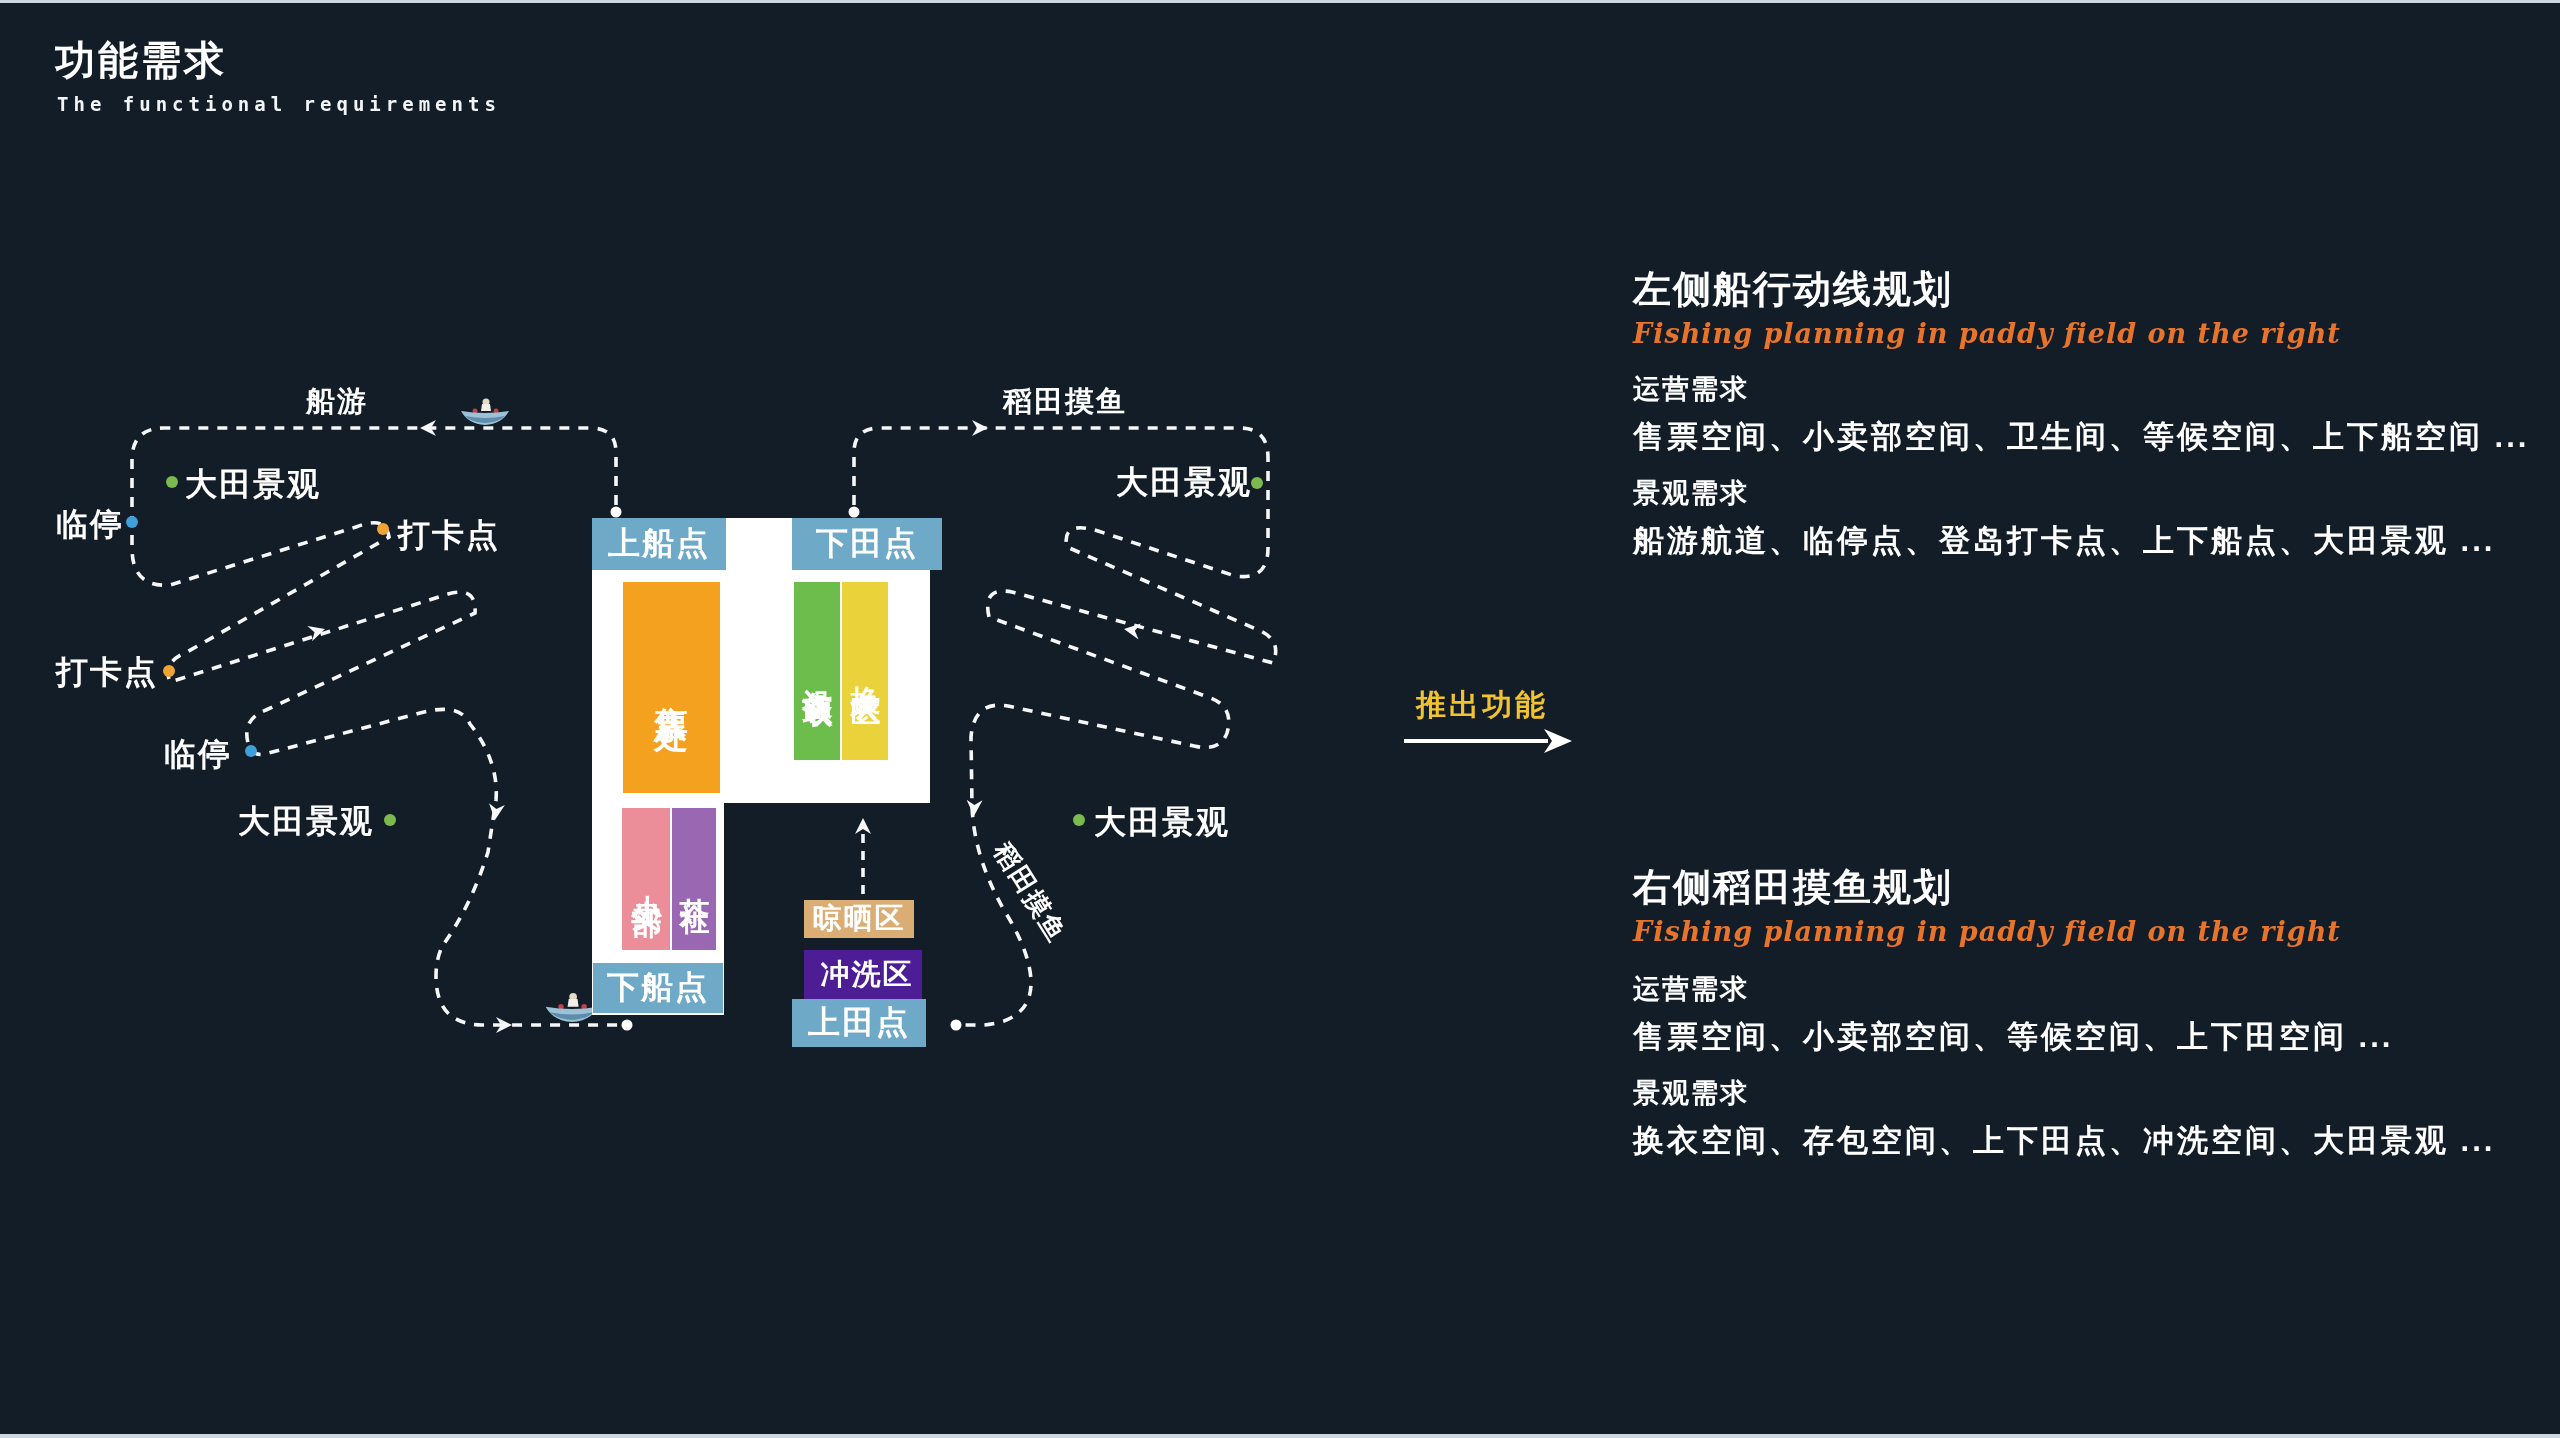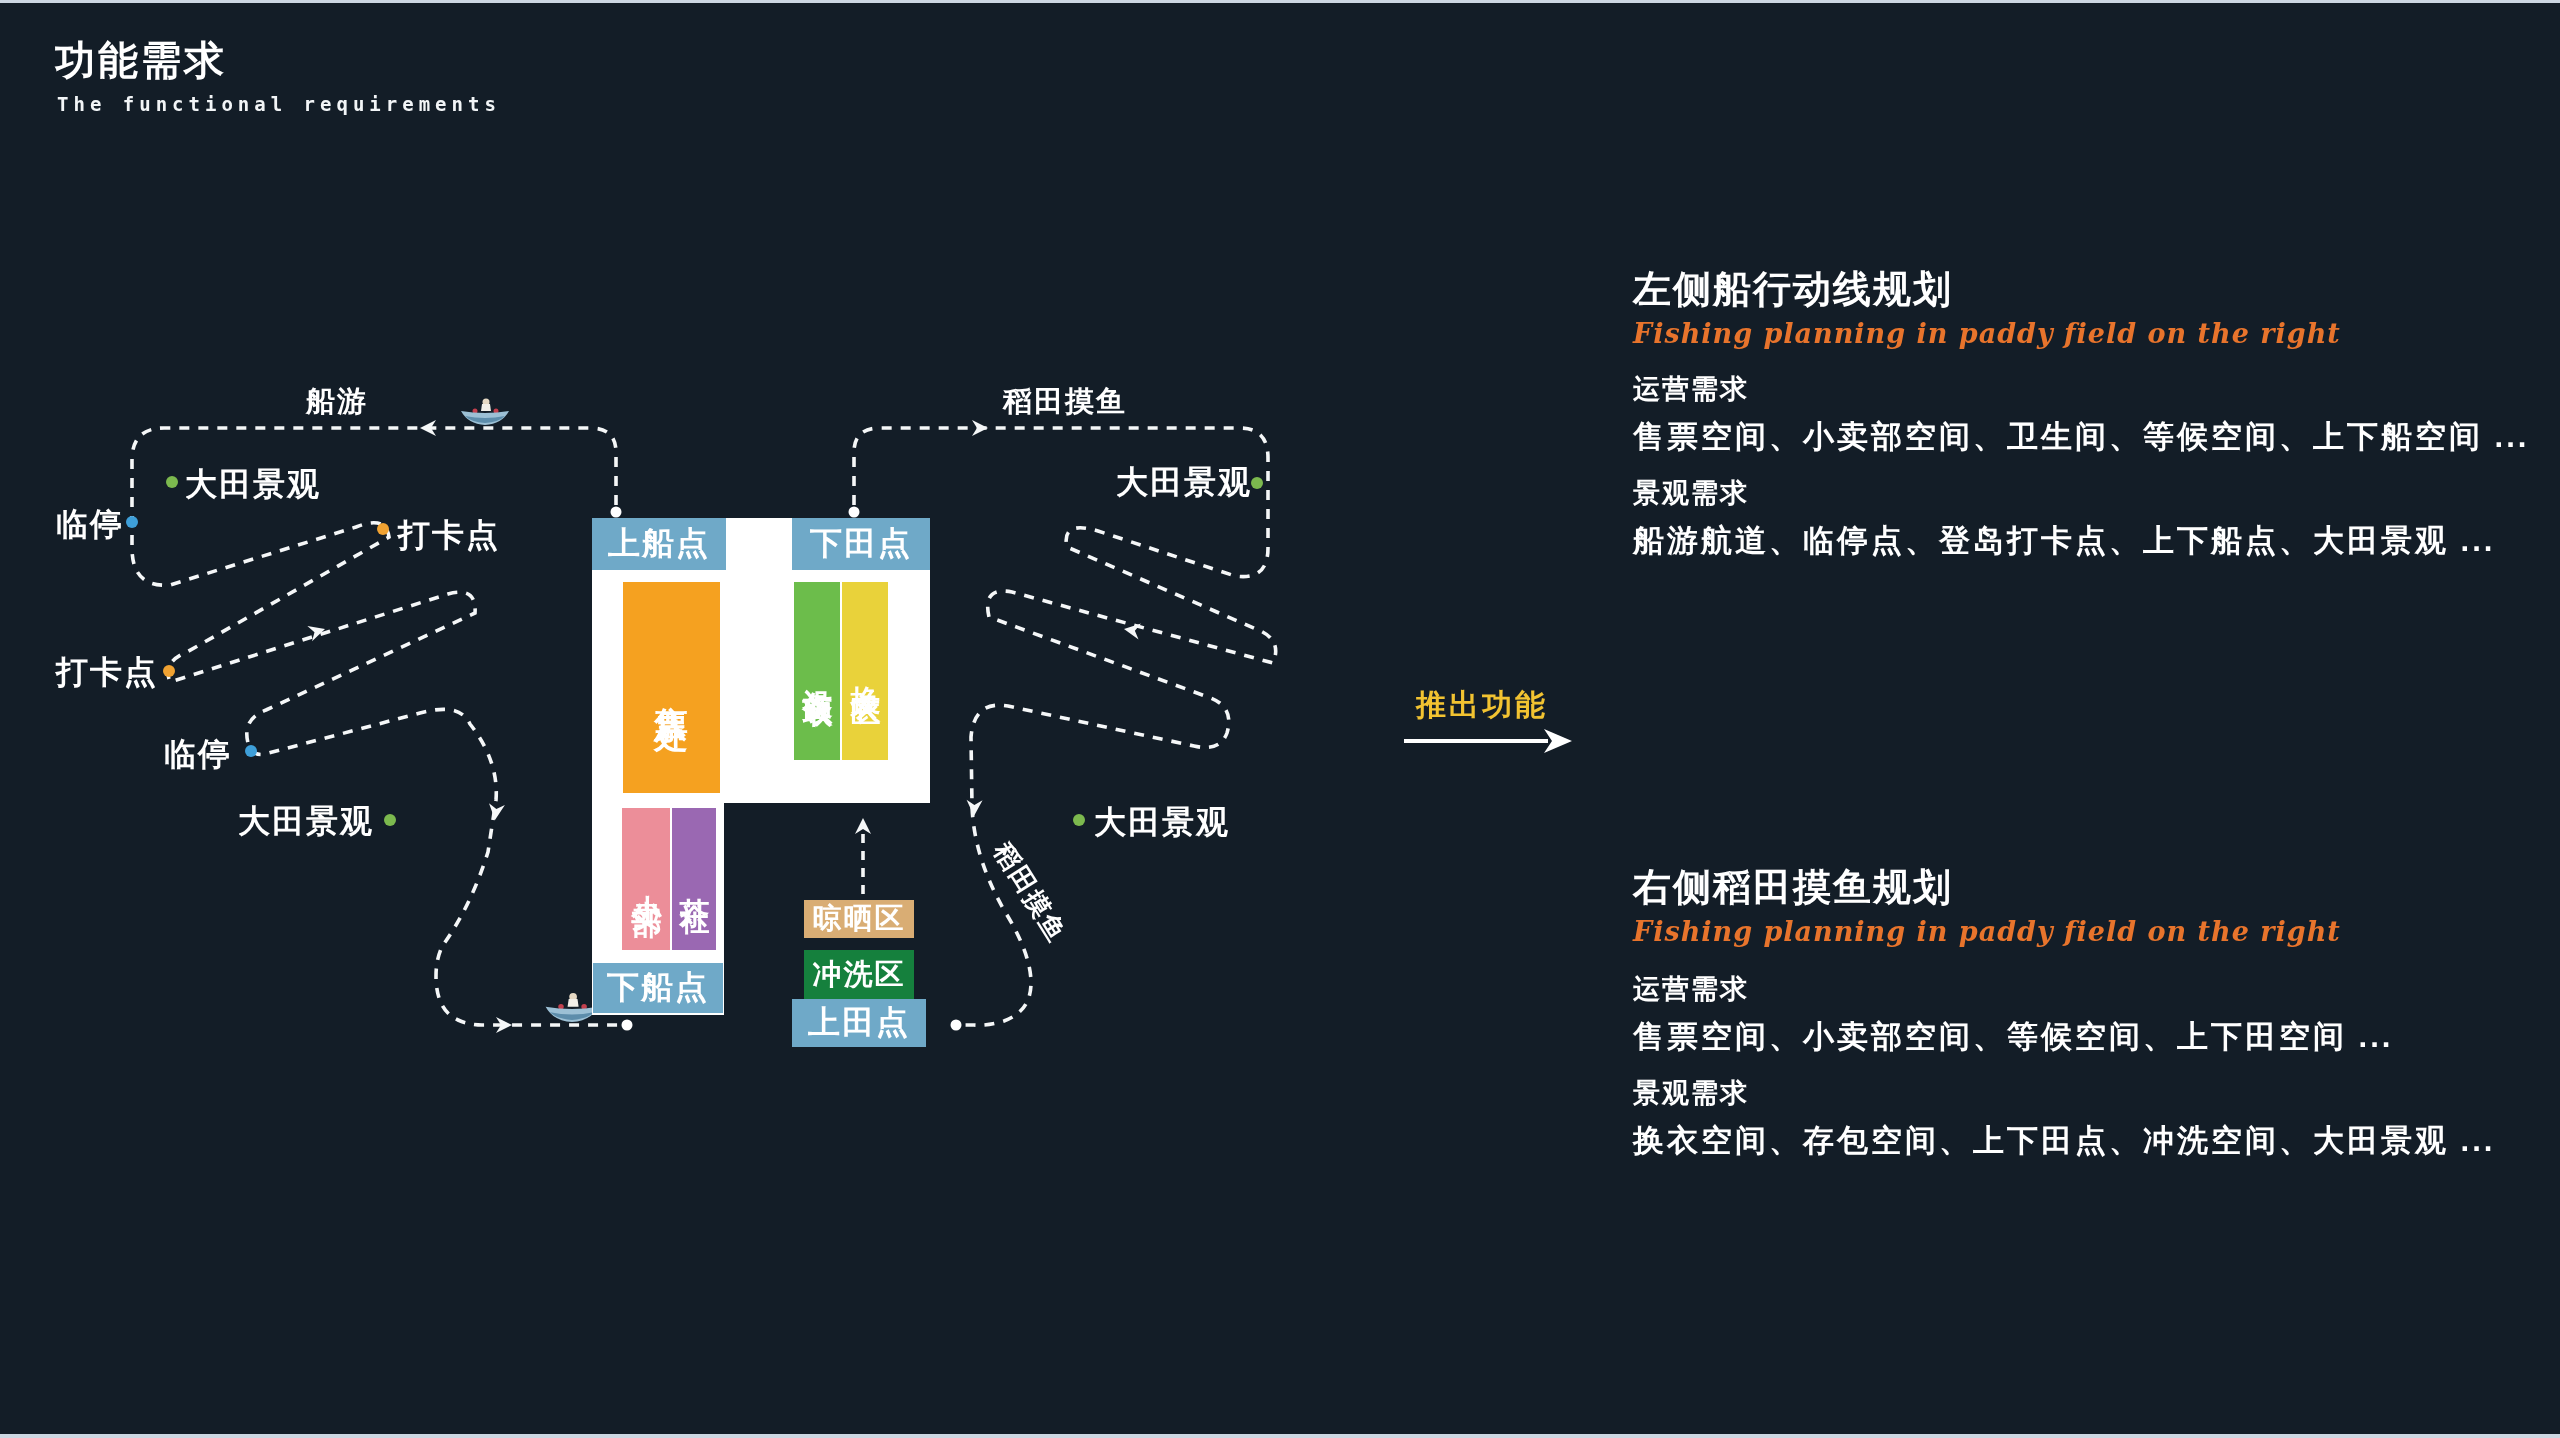--- a/index.html
+++ b/index.html
@@ -129,31 +129,31 @@
   <div class="lbl" style="left:1094px;top:806px;">大田景观</div>
   <div class="lbl" style="left:56px;top:508px;">临停</div>
   <div class="lbl" style="left:164px;top:738px;">临停</div>
   <div class="lbl" style="left:398px;top:519px;">打卡点</div>
   <div class="lbl" style="left:56px;top:656px;">打卡点</div>
 
   <div class="bwhite" style="left:592px;top:518px;width:338px;height:285px;"></div>
   <div class="bwhite" style="left:592px;top:803px;width:132px;height:212px;"></div>
 
   <div class="blk h" style="left:592px;top:518px;width:134px;height:52px;background:#6fa9c8;">上船点</div>
-  <div class="blk h" style="left:792px;top:518px;width:138px;height:52px;background:#6fa9c8;">下田点</div>
+  <div class="blk h" style="left:792px;top:518px;width:150px;height:52px;background:#6fa9c8;">下田点</div>
 
   <div class="blk vtext" style="left:623px;top:582px;width:97px;height:211px;background:#f5a120;font-size:34px;">售票处</div>
   <div class="blk vtext" style="left:794px;top:582px;width:46px;height:178px;background:#6cbd4b;font-size:30px;letter-spacing:3px;">设备领取</div>
   <div class="blk vtext" style="left:842px;top:582px;width:46px;height:178px;background:#e9d23a;font-size:30px;">换衣区</div>
   <div class="blk vtext" style="left:622px;top:808px;width:48px;height:142px;background:#ec8e99;font-size:30px;">小卖部</div>
   <div class="blk vtext" style="left:672px;top:808px;width:44px;height:142px;background:#9a68b2;font-size:30px;">茶社</div>
   <div class="blk h" style="left:593px;top:963px;width:130px;height:50px;background:#6fa9c8;">下船点</div>
 
   <div class="blk h" style="left:804px;top:900px;width:110px;height:38px;background:#d9ad74;font-size:29px;">晾晒区</div>
-  <div class="blk h" style="left:804px;top:950px;width:110px;height:49px;background:#15803d;font-size:29px;">冲洗区</div>
+  <div class="blk h" style="left:804px;top:950px;width:110px;height:49px;background:#4c1d95;font-size:29px;padding-left:8px;">冲洗区</div>
   <div class="blk h" style="left:792px;top:999px;width:134px;height:48px;background:#6fa9c8;">上田点</div>
 
   <div class="push-label">推出功能</div>
 
   <div class="panel-el p-title" style="top:270px;">左侧船行动线规划</div>
   <div class="panel-el p-sub" style="top:320px;">Fishing planning in paddy field on the right</div>
   <div class="panel-el p-head" style="top:376px;">运营需求</div>
   <div class="panel-el p-items" style="top:421px;">售票空间、小卖部空间、卫生间、等候空间、上下船空间 ...</div>
   <div class="panel-el p-head" style="top:480px;">景观需求</div>
   <div class="panel-el p-items" style="top:525px;text-align:center;">船游航道、临停点、登岛打卡点、上下船点、大田景观 ...</div>

